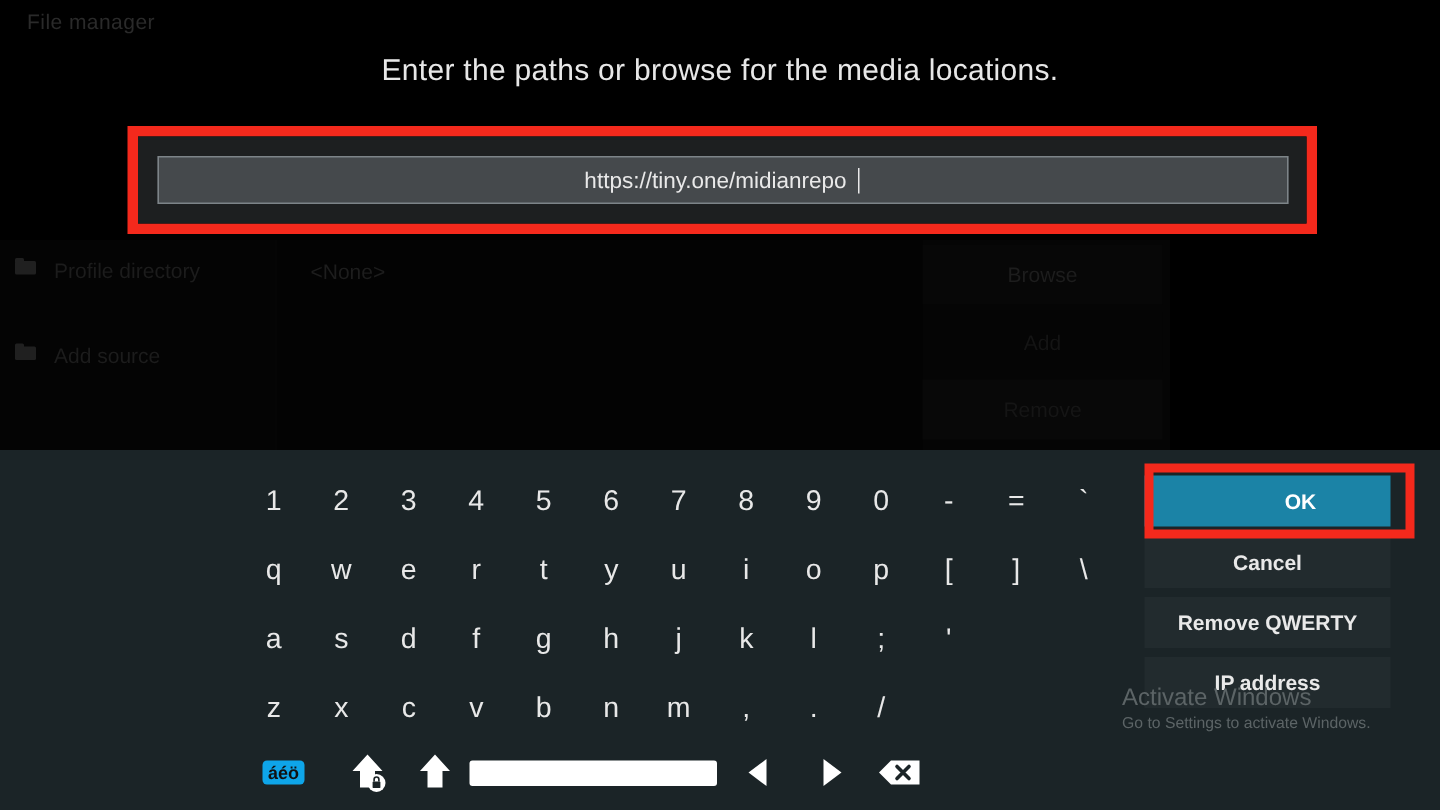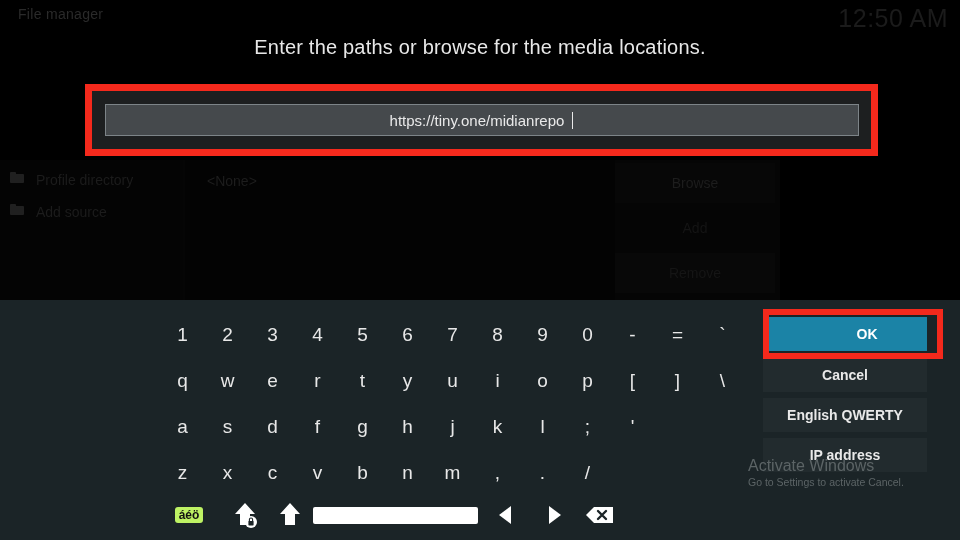--- a/index.html
+++ b/index.html
@@ -92,21 +92,21 @@
 
   .kb-fnrow { position:absolute; left:160px; top:195px; width:600px; height:40px; }
   .fn-key {
     position:absolute; top:0; height:40px;
     display:flex; align-items:center; justify-content:center;
   }
   .accent-key {
     left:12px; width:34px;
   }
   .accent-box {
-    background:#bef264; color:#111; border-radius:3px;
+    background:#0ea5e9; color:#111; border-radius:3px;
     font-size:12px; font-weight:bold; padding:2px 4px; line-height:1;
   }
   .capslock-key { left:65px; width:40px; }
   .shift-key { left:110px; width:40px; }
   .space-key { left:153px; width:165px; }
   .spacebar { width:165px; height:17px; background:#fff; border-radius:2px; }
   .left-key { left:330px; width:32px; }
   .right-key { left:378px; width:32px; }
   .back-key { left:420px; width:40px; }
 
@@ -134,29 +134,28 @@
   .watermark { position:absolute; left:748px; top:457px; width:212px; }
   .wm1 { font-size:16px; color:#5c6466; line-height:1.15; }
   .wm2 { font-size:10.5px; color:#5c6466; line-height:1.3; margin-top:1px; }
 </style>
 </head>
 <body>
 
 <div id="screen">
 
   <div class="bg-title">File manager</div>
-  <div class="bg-clock">12:50 AM</div>
 
   <div class="fm-panel">
     <div class="fm-left">
       <div class="fm-row" style="top:12px">
         <span class="folder-icon"></span>
         <span>Profile directory</span>
       </div>
-      <div class="fm-row" style="top:44px">
+      <div class="fm-row" style="top:69px">
         <span class="folder-icon"></span>
         <span>Add source</span>
       </div>
     </div>
     <div class="fm-right-col"></div>
   </div>
   <div class="fm-none">&lt;None&gt;</div>
 
   <div class="fm-btn b1" style="top:163px">Browse</div>
   <div class="fm-btn b2" style="top:208px">Add</div>
@@ -273,23 +272,23 @@
           <path d="M9 3 L28 3 L28 19 L9 19 L1 11 Z" fill="#ffffff"></path>
           <path d="M13 7 L21 15 M21 7 L13 15" stroke="#1b2427" stroke-width="2.4" stroke-linecap="round"></path>
         </svg>
       </div>
     </div>
   </div>
 
   <div class="side-btns">
     <div class="side-btn ok">OK</div>
     <div class="side-btn cancel">Cancel</div>
-    <div class="side-btn layout">English QWERTY</div>
+    <div class="side-btn layout">Remove QWERTY</div>
     <div class="side-btn iptype">IP address</div>
   </div>
   <div class="redbox-ok"></div>
 
   <div class="watermark">
     <div class="wm1">Activate Windows</div>
-    <div class="wm2">Go to Settings to activate Cancel.</div>
+    <div class="wm2">Go to Settings to activate Windows.</div>
   </div>
 
 </div>
 
 </body></html>

